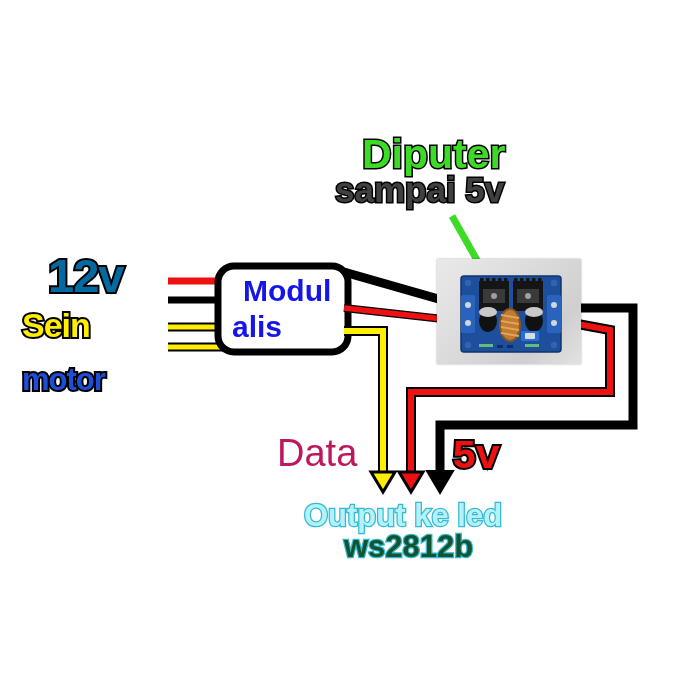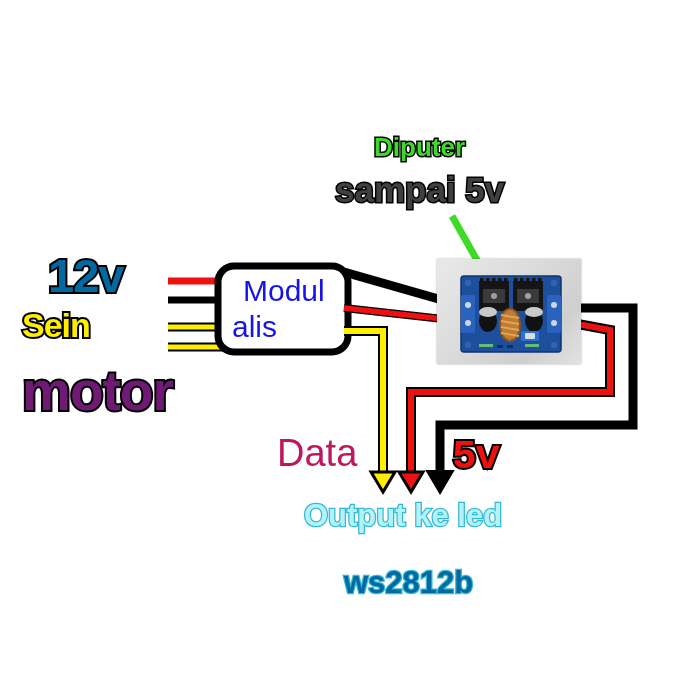--- a/index.html
+++ b/index.html
@@ -42,38 +42,38 @@
   .lbl-sein {
     left: 22px; top: 308px;
     font-size: 34px;
     color: #ffee00;
     -webkit-text-stroke: 4px #000000;
     paint-order: stroke fill;
     letter-spacing: -1px;
   }
   .lbl-motor {
     left: 22px; top: 364px;
-    font-size: 55px;
-    color: #701a75;
+    font-size: 31px;
+    color: #1d4ed8;
     -webkit-text-stroke: 4px #000000;
     paint-order: stroke fill;
     letter-spacing: -1px;
   }
   .lbl-5v {
     left: 452px; top: 437px;
     font-size: 41px;
     color: #ee1111;
     -webkit-text-stroke: 4px #000000;
     paint-order: stroke fill;
     letter-spacing: -1px;
     font-family: Liberation Mono, monospace;
   }
   .lbl-green1 {
-    left: 374px; top: 134px;
-    font-size: 26px;
+    left: 362px; top: 134px;
+    font-size: 41px;
     color: #3ddb28;
     -webkit-text-stroke: 3px #000000;
     paint-order: stroke fill;
   }
   .lbl-green2 {
     left: 335px; top: 172px;
     font-size: 35px;
     color: #404040;
     -webkit-text-stroke: 3px #000000;
     paint-order: stroke fill;
@@ -81,35 +81,34 @@
   .lbl-cyan1 {
     left: 304px; top: 500px;
     font-size: 31px;
     color: #b4f2f6;
     -webkit-text-stroke: 2.5px #31b9d6;
     paint-order: stroke fill;
   }
   .lbl-cyan2 {
     left: 344px; top: 531px;
     font-size: 31px;
-    color: #0369a1;
+    color: #14532d;
     -webkit-text-stroke: 2.5px #31b9d6;
     paint-order: stroke fill;
-    margin-top: 36px;
   }
   .lbl-data {
     left: 277px; top: 434px;
     font-size: 38px;
     color: #be185d;
     font-weight: normal;
     letter-spacing: 0px;
   }
   .lbl-modul, .lbl-alis {
     color: #1515e8;
-    font-weight: normal;
+    font-weight: bold;
     font-size: 30px;
     text-align: center;
   }
   .lbl-modul { left: 243px; top: 276px; }
   .lbl-alis  { left: 232px; top: 312px; }
 
   
   #pcb-photo {
     position: absolute;
     left: 437px; top: 259px;

